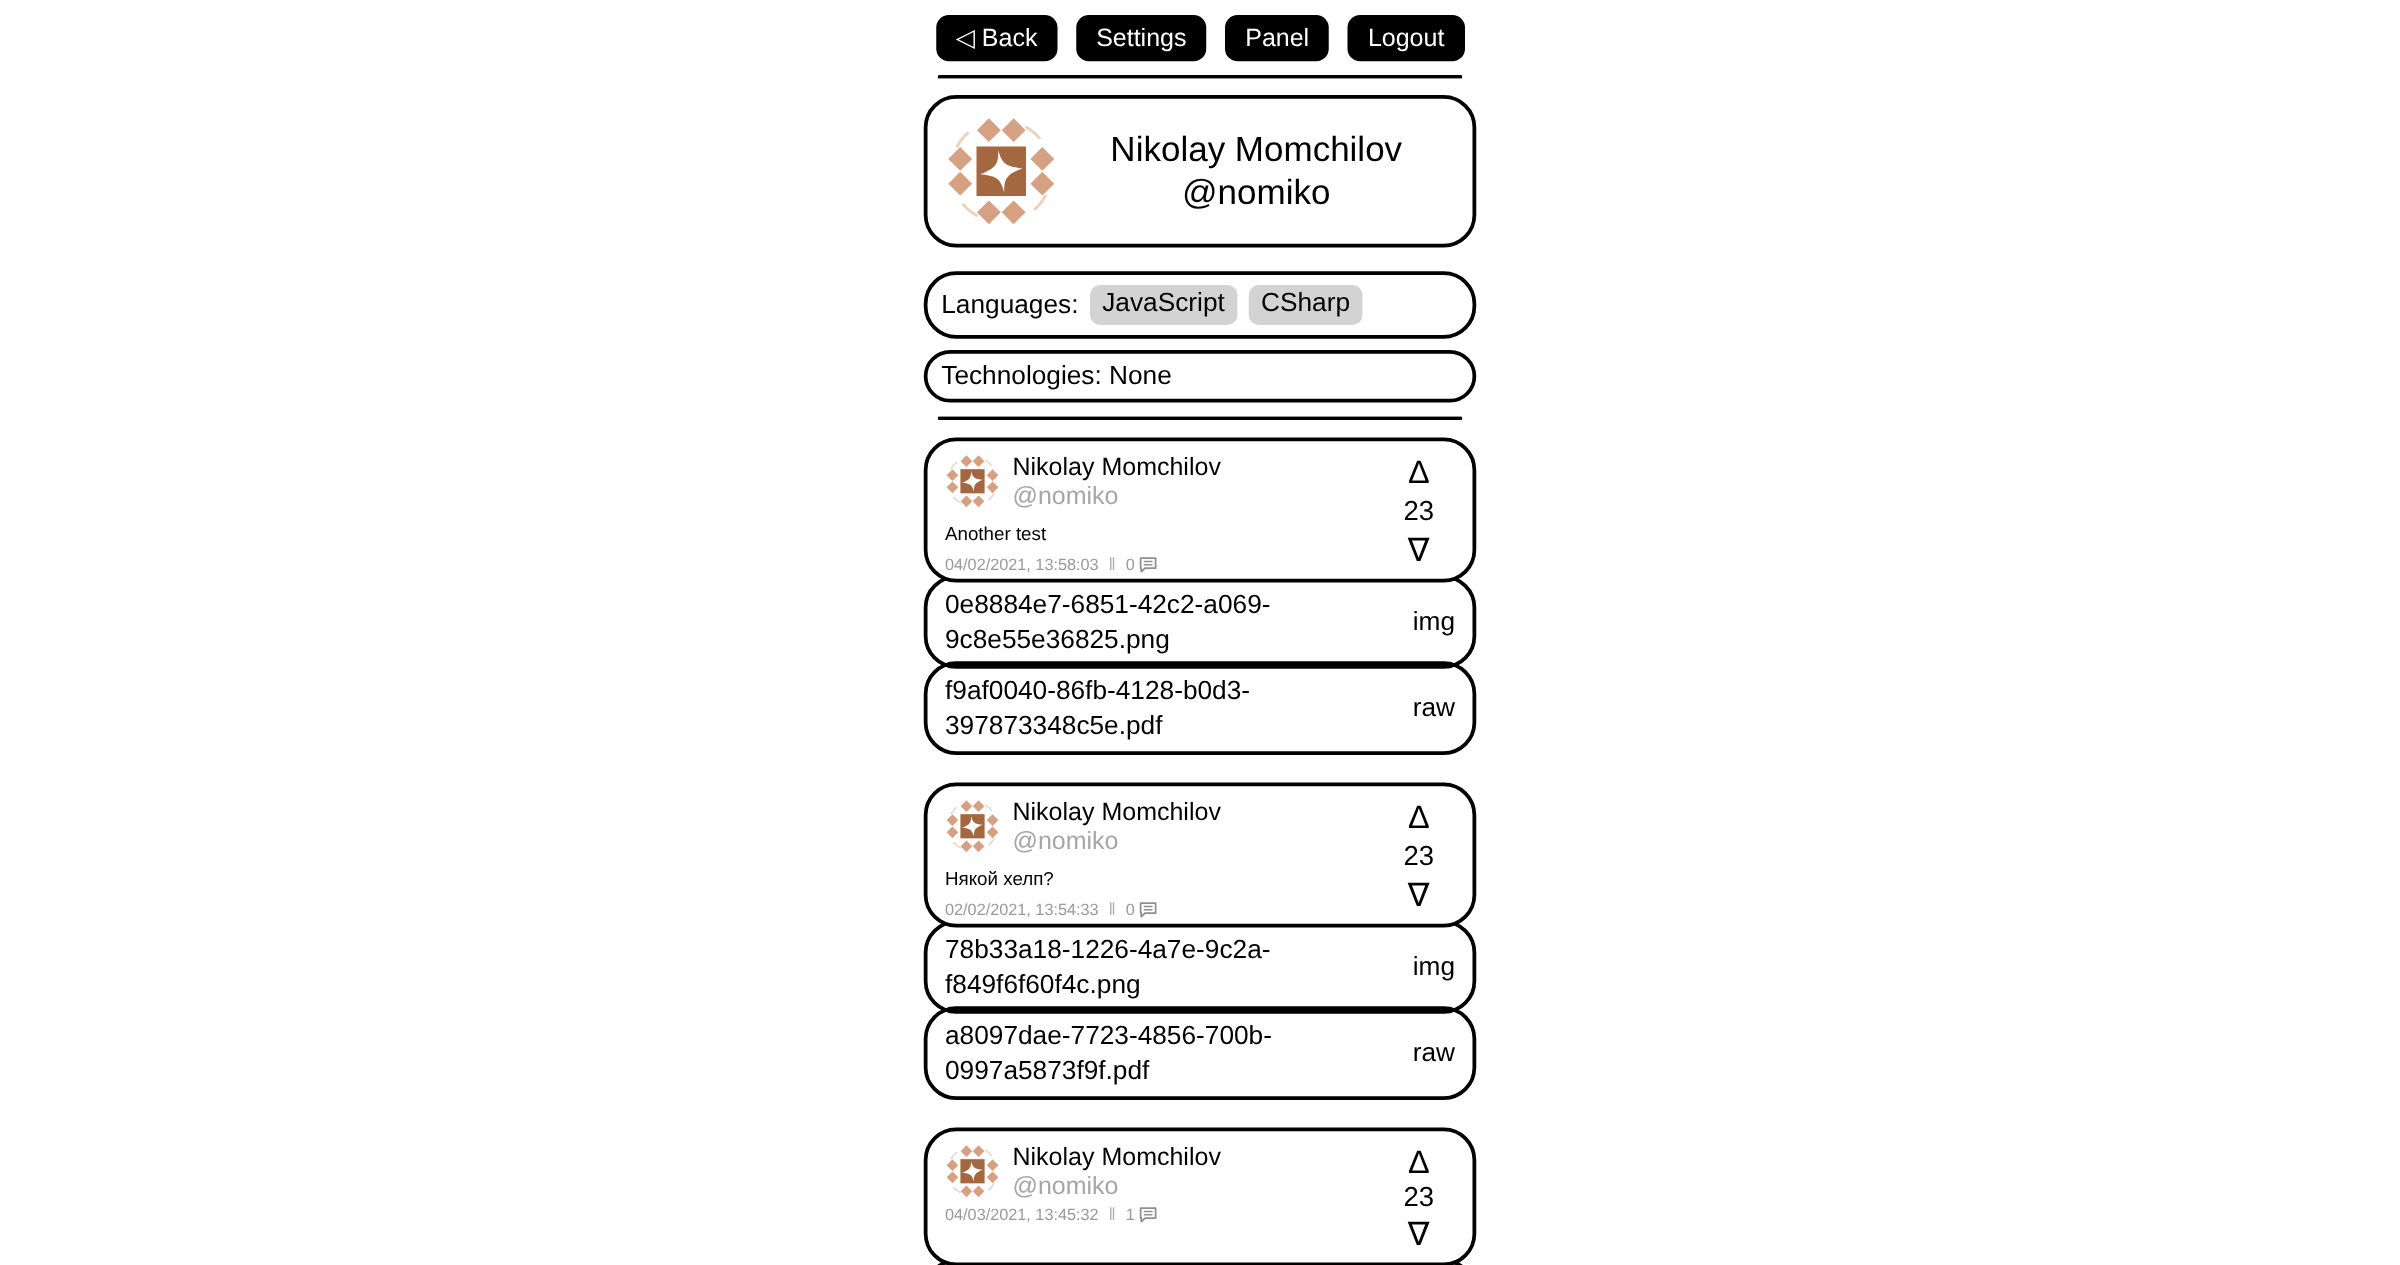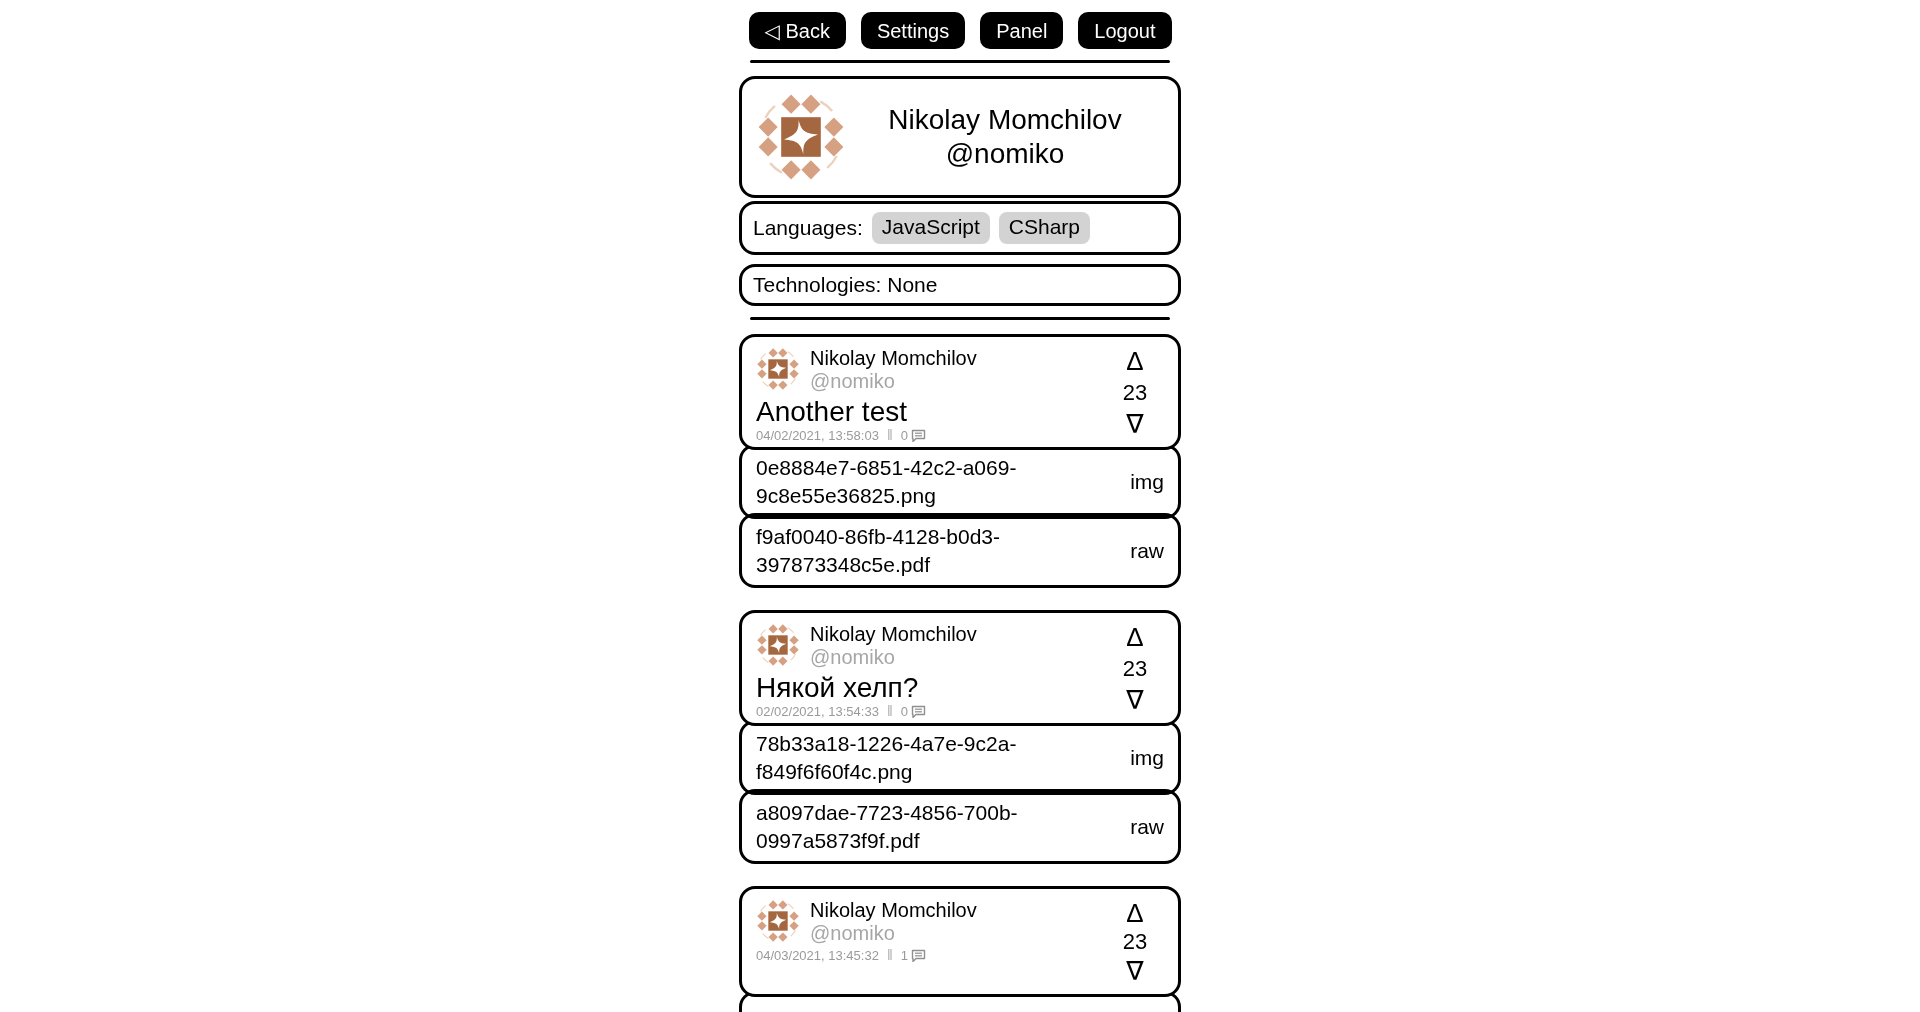--- a/index.html
+++ b/index.html
@@ -37,21 +37,21 @@
   }
   .rule {
     width: 420px;
     margin: 11px auto 0;
     border: none;
     border-top: 3px solid #000;
     border-radius: 2px;
   }
   .card {
     border: 3px solid #000;
-    border-radius: 16px;
+    border-radius: 26px;
     background: #fff;
   }
   
   .profile-card {
     margin-top: 13px;
     height: 122px;
     display: flex;
     align-items: center;
     padding: 0 14px;
   }
@@ -59,21 +59,21 @@
   .avatar.lg { width: 90px; height: 92px; flex: 0 0 auto; }
   .avatar.sm { width: 44px; height: 48px; flex: 0 0 auto; }
   .profile-names {
     flex: 1;
     text-align: center;
     font-size: 28px;
     line-height: 34px;
   }
   
   .info-card {
-    margin-top: 3px;
+    margin-top: 19px;
     min-height: 54px;
     display: flex;
     align-items: center;
     gap: 9px;
     padding: 8px 11px;
     font-size: 21px;
   }
   .info-card.slim { margin-top: 9px; min-height: 42px; padding: 6px 11px; }
   .badge {
     background: #d3d3d3;
@@ -90,21 +90,21 @@
     z-index: 2;
     min-height: 111px;
     display: flex;
     padding: 8px 14px 4px;
   }
   .post-main { flex: 1; min-width: 0; }
   .user-row { display: flex; align-items: flex-start; gap: 10px; }
   .user-names { padding-top: 1px; }
   .post-author { font-size: 20px; line-height: 24px; color: #000; }
   .post-handle { font-size: 20px; line-height: 23px; color: #a6a6a6; }
-  .post-title { font-size: 28px; line-height: 27px; margin-top: 5px; }
+  .post-title { font-size: 15px; line-height: 27px; margin-top: 5px; }
   .post-meta {
     margin-top: 2px;
     display: flex;
     align-items: center;
     gap: 8px;
     font-size: 13px;
     color: #9a9a9a;
   }
   .meta-sep { font-size: 14px; color: #b0b0b0; }
   .meta-comments { display: inline-flex; align-items: center; gap: 3px; }

